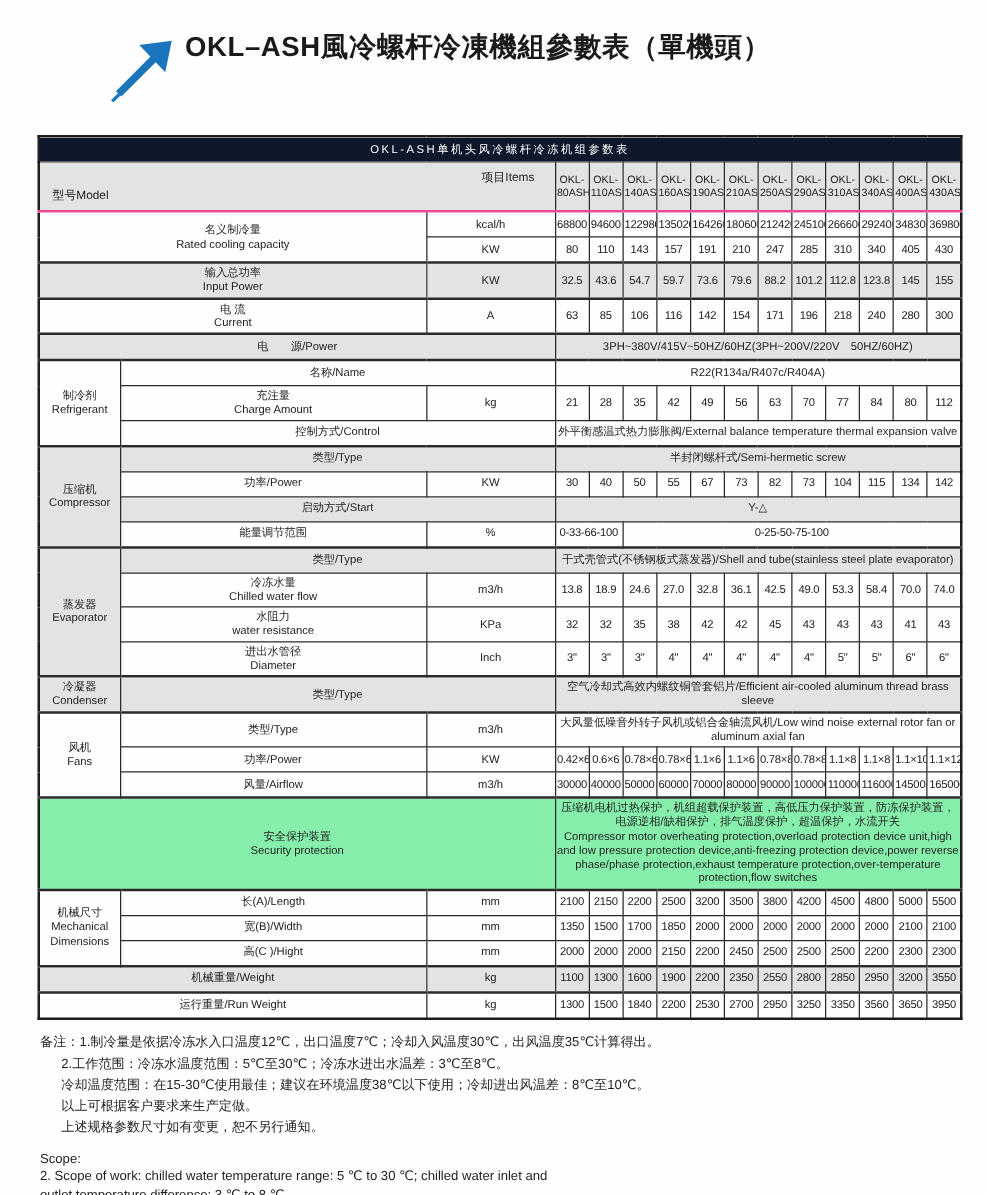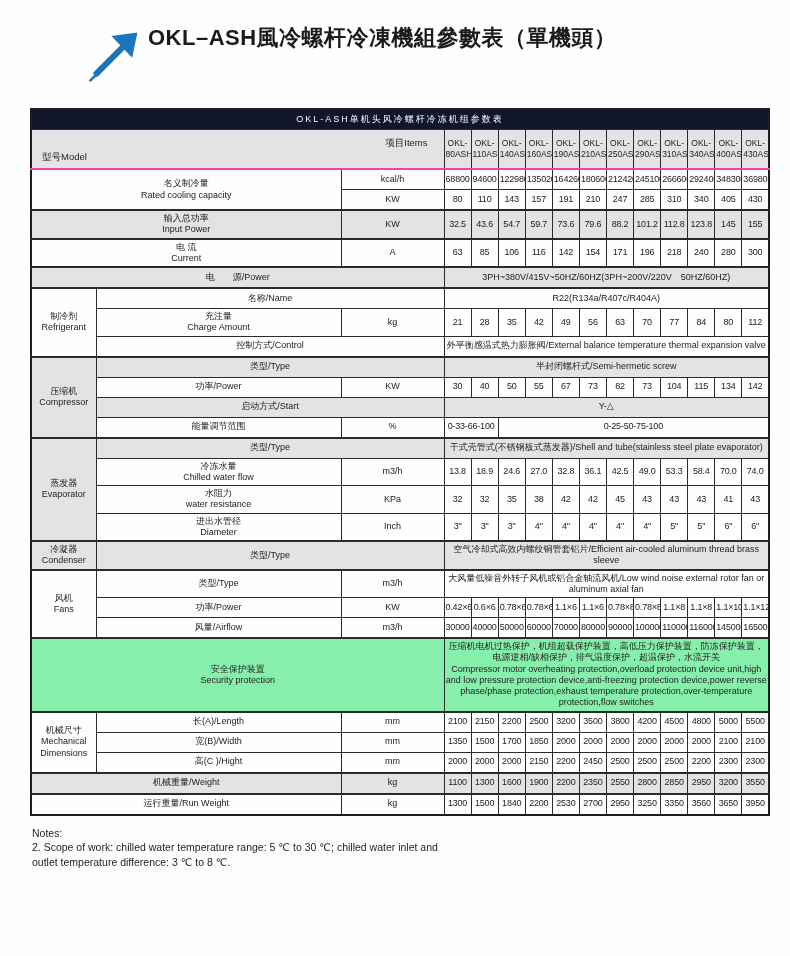--- a/index.html
+++ b/index.html
@@ -416,21 +416,28 @@
           <td class="val">3250</td>
           <td class="val">3350</td>
           <td class="val">3560</td>
           <td class="val">3650</td>
           <td class="val">3950</td>
         </tr>
       </tbody>
   </table>
 
   <div class="notes">
+    <div class="notes-zh">
+      <div class="nline">备注：1.制冷量是依据冷冻水入口温度12℃，出口温度7℃；冷却入风温度30℃，出风温度35℃计算得出。</div>
+      <div class="nline ind">2.工作范围：冷冻水温度范围：5℃至30℃；冷冻水进出水温差：3℃至8℃。</div>
+      <div class="nline ind">冷却温度范围：在15-30℃使用最佳；建议在环境温度38℃以下使用；冷却进出风温差：8℃至10℃。</div>
+      <div class="nline ind">以上可根据客户要求来生产定做。</div>
+      <div class="nline ind">上述规格参数尺寸如有变更，恕不另行通知。</div>
+    </div>
     <div class="notes-en">
-      <div class="nline">Notes:</div>
+      <div class="nline">Scope:</div>
       <div class="nline">2. Scope of work: chilled water temperature range: 5 ℃ to 30 ℃; chilled water inlet and</div>
       <div class="nline">outlet temperature difference: 3 ℃ to 8 ℃.</div>
 
     </div>
   </div>
 
 </div>
 
 </body></html>

